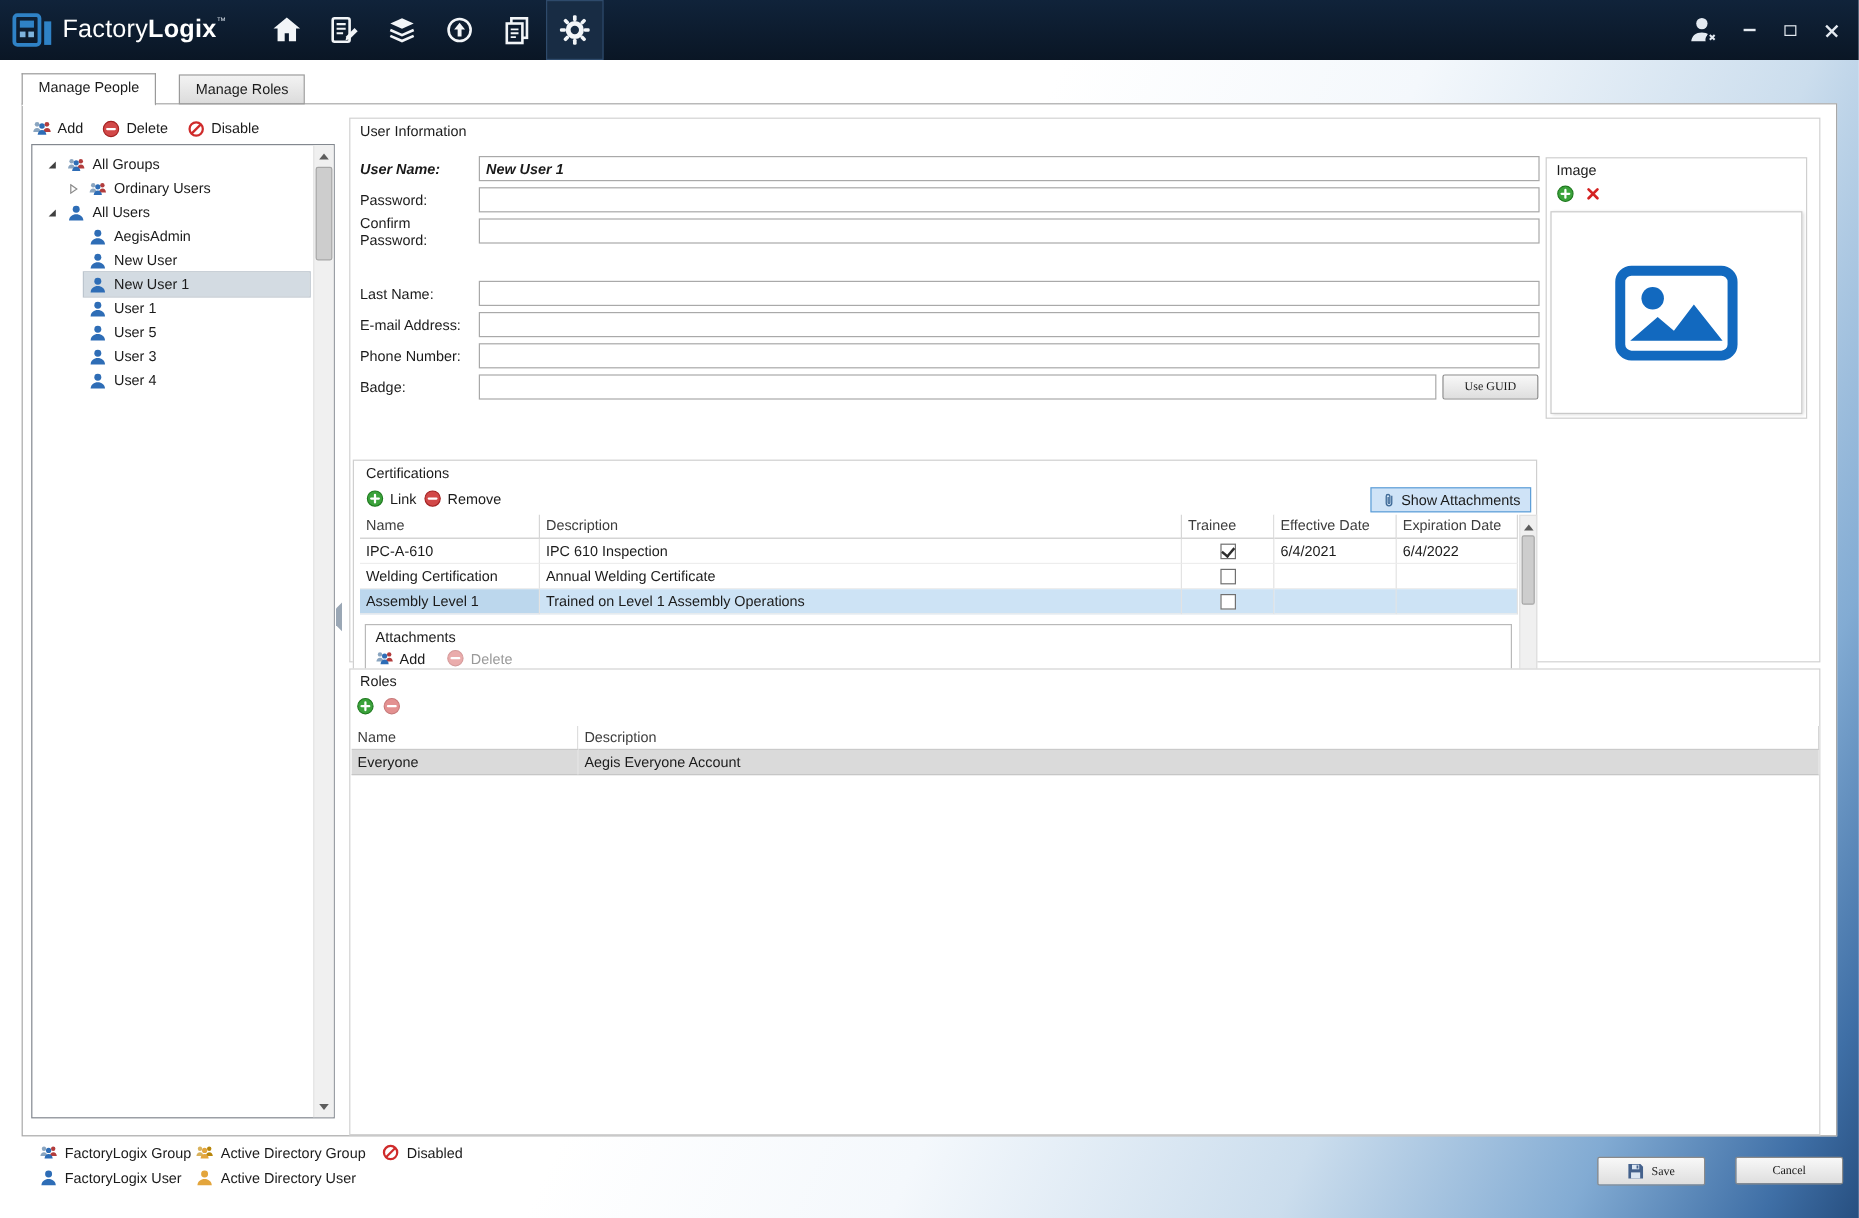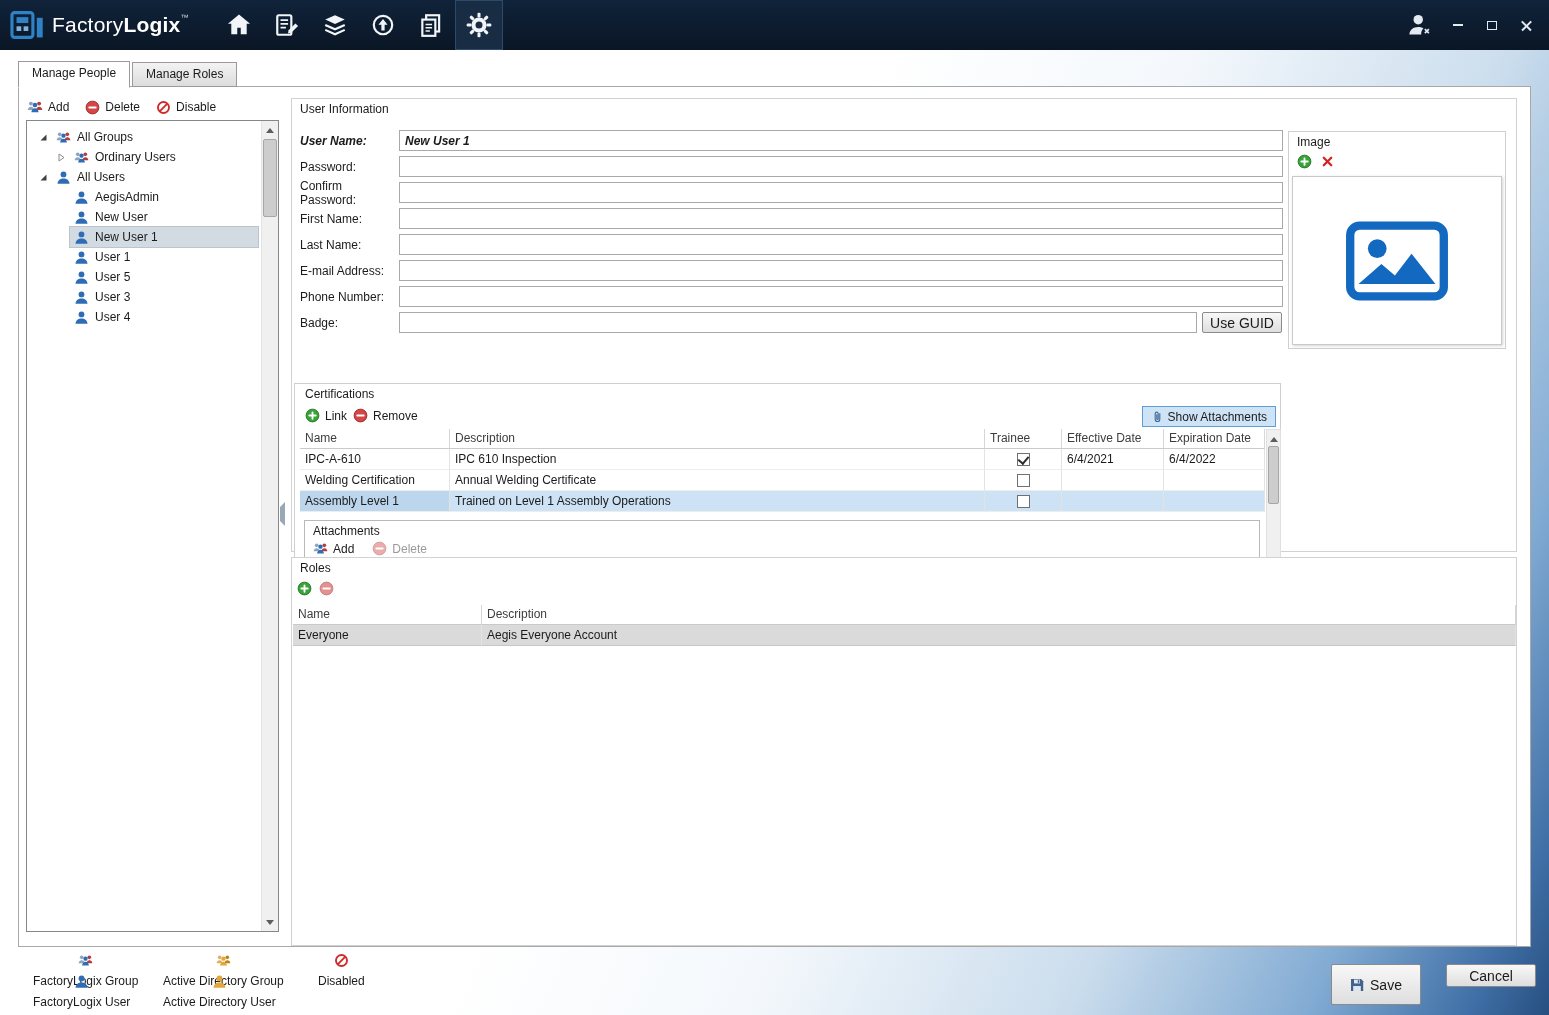--- a/index.html
+++ b/index.html
@@ -25,21 +25,21 @@
   .winctl{width:18px;height:20px;display:flex;align-items:center;justify-content:center;cursor:pointer;}
   .min-glyph{width:10px;height:2px;background:#e4eaf1;}
   .max-glyph{width:10px;height:9px;border:1px solid #e4eaf1;}
   .close-glyph{position:relative;width:11px;height:11px;}
   .close-glyph::before,.close-glyph::after{content:"";position:absolute;left:-1px;top:5px;width:13px;height:1.6px;background:#e4eaf1;}
   .close-glyph::before{transform:rotate(45deg);}
   .close-glyph::after{transform:rotate(-45deg);}
 
   
   .tabs{position:absolute;left:18px;top:60px;display:flex;align-items:flex-end;z-index:5;}
-  .tab{height:25px;line-height:23px;padding:0 13px;border:1px solid #9a9a9a;background:linear-gradient(#f3f3f3,#dcdcdc);margin-right:2px;cursor:pointer;}
+  .tab{height:25px;line-height:23px;padding:0 13px;border:1px solid #9a9a9a;background:linear-gradient(#f3f3f3,#dcdcdc);margin-right:19px;cursor:pointer;}
   .tab.active{background:#fff;height:27px;border-bottom:1px solid #fff;position:relative;top:1px;}
 
   
   .content{position:absolute;left:18px;top:86px;width:1513px;height:861px;background:#fff;border:1px solid #a8a8a8;}
 
   
   .ppl-toolbar{position:absolute;left:8px;top:9px;height:22px;display:flex;align-items:center;gap:16px;}
   .tool-btn{display:flex;align-items:center;gap:5px;cursor:pointer;}
   .tool-btn.disabled{color:#9a9a9a;cursor:default;}
   .tool-btn.disabled svg{opacity:.45;}
@@ -68,21 +68,21 @@
   .gb-title{position:absolute;left:8px;top:3px;color:#1b1b1b;}
   #gb-userinfo{left:272px;top:11px;width:1226px;height:454px;}
   #gb-roles{left:272px;top:470px;width:1226px;height:389px;}
 
   
   .frow{position:absolute;left:8px;height:21px;display:flex;align-items:center;}
   .flabel{width:99px;flex:none;}
   .finput{width:884px;height:21px;border:1px solid #a9a9a9;background:#fff;padding:0 5px;font:12px "Liberation Sans",sans-serif;color:#1b1b1b;}
   .finput.badge{width:798px;}
   .emph{font-weight:bold;font-style:italic;}
-  .btn{border:1px solid #8a8a8a;background:linear-gradient(#f8f8f8,#dedede);border-radius:2px;display:flex;align-items:center;justify-content:center;gap:6px;cursor:pointer;font-size:14px;color:#1b1b1b;}
+  .btn{border:1px solid #8a8a8a;background:linear-gradient(#f8f8f8,#dedede);border-radius:2px;display:flex;align-items:center;justify-content:center;gap:6px;cursor:pointer;font-size:10px;color:#1b1b1b;font-family:Liberation Serif, serif;}
   #btn-guid{position:absolute;left:910px;top:213px;width:80px;height:21px;}
 
   
   #panel-image{position:absolute;left:996px;top:32px;width:218px;height:218px;border:1px solid #cfcfcf;background:#fff;}
   .img-toolbar{position:absolute;left:8px;top:22px;display:flex;gap:9px;align-items:center;}
   .img-area{position:absolute;left:3px;right:3px;top:44px;bottom:3px;border:1px solid #c9c9c9;box-shadow:1px 1px 3px rgba(0,0,0,.18);display:flex;align-items:center;justify-content:center;background:#fff;}
 
   
   #gb-certs{position:absolute;left:2px;top:243px;width:987px;height:201px;border:1px solid #cfcfcf;background:#fff;margin-top:41px;}
   .cert-toolbar-btn{position:absolute;top:24px;display:flex;align-items:center;gap:5px;cursor:pointer;}
@@ -103,22 +103,22 @@
   .attach-toolbar{position:absolute;left:8px;top:20px;display:flex;gap:18px;align-items:center;}
   .attach-list{position:absolute;left:2px;right:2px;top:43px;height:13px;border-top:1px solid #e4e4e4;background:#fff;}
 
   
   .roles-toolbar{position:absolute;left:5px;top:23px;display:flex;gap:7px;align-items:center;}
   .dim{opacity:.6;}
   #roles-table{left:1px;top:47px;width:1223px;grid-template-columns:189px 1034px;}
   .rolerow .ccell{background:#dadada;border-bottom:1px solid #c6c6c6;}
 
   
-  .legend-item{position:absolute;display:flex;align-items:center;gap:6px;flex-direction:column;}
-  #btn-save{position:absolute;left:1331px;top:964px;width:90px;height:41px;}
+  .legend-item{position:absolute;display:flex;align-items:center;gap:6px;}
+  #btn-save{position:absolute;left:1331px;top:964px;width:90px;height:24px;}
   #btn-cancel{position:absolute;left:1432px;top:964px;width:90px;height:23px;margin-left:14px;}
 
   .i15{width:15px;height:15px;}
   .i16{width:16px;height:16px;}
   .i13{width:13px;height:13px;}
 </style>
 </head>
 <body>
 
 <svg width="0" height="0" style="position:absolute" aria-hidden="true">
@@ -488,24 +488,20 @@
       <input class="finput emph" type="text" value="New User 1" style="">
     </div>
     <div class="frow" style="top:57px">
       <span class="flabel">Password:</span>
       <input class="finput" type="text" value="" style="">
     </div>
     <div class="frow" style="top:83px">
       <span class="flabel">Confirm Password:</span>
       <input class="finput" type="text" value="" style="">
     </div>
-    <div class="frow" style="top:109px">
-      <span class="flabel">First Name:</span>
-      <input class="finput" type="text" value="" style="">
-    </div>
     <div class="frow" style="top:135px">
       <span class="flabel">Last Name:</span>
       <input class="finput" type="text" value="" style="">
     </div>
     <div class="frow" style="top:161px">
       <span class="flabel">E-mail Address:</span>
       <input class="finput" type="text" value="" style="">
     </div>
     <div class="frow" style="top:187px">
       <span class="flabel">Phone Number:</span>

